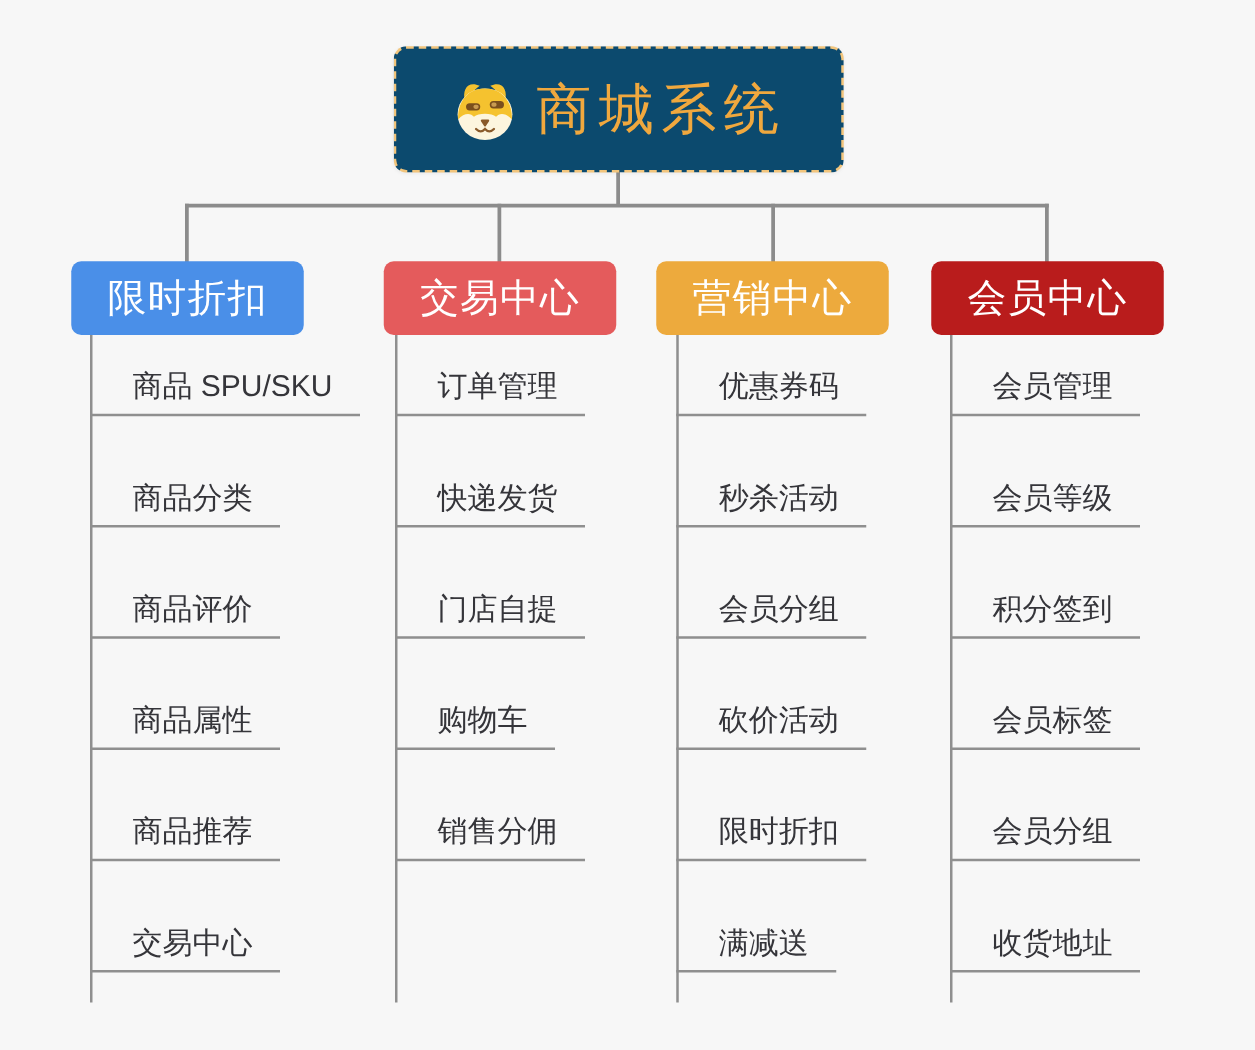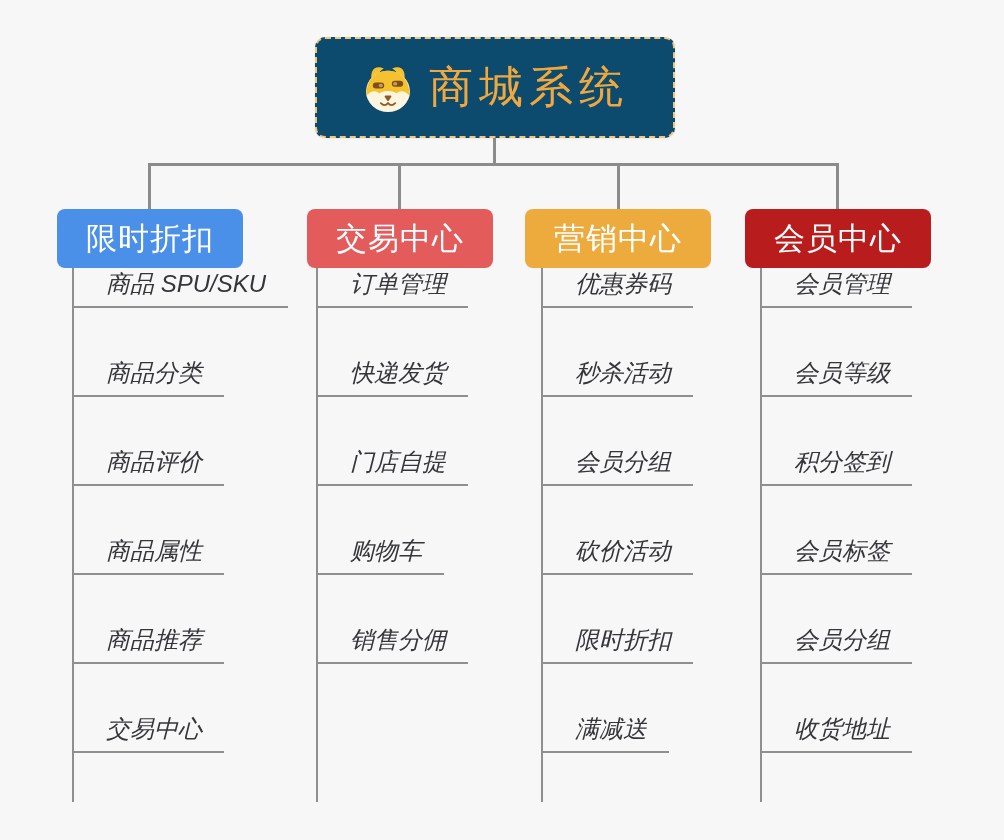--- a/index.html
+++ b/index.html
@@ -65,21 +65,21 @@
   .leaves::before{
     content:"";
     position:absolute;left:0;top:0;width:2px;height:534px;
     background:#8f8f8f;
   }
   .l1{left:72px}
   .l2{left:316px}
   .l3{left:541px}
   .l4{left:760px}
 
-  .row{height:89px;display:flex;align-items:flex-start;font-style:italic;}
+  .row{height:89px;display:flex;align-items:center;}
   .leaf{
     display:inline-block;
     font-size:24px;
     color:#35353a;
     padding:0 22px 6px 34px;
     border-bottom:2px solid #8f8f8f;
     white-space:nowrap;
     cursor:default;
   }
 </style>

